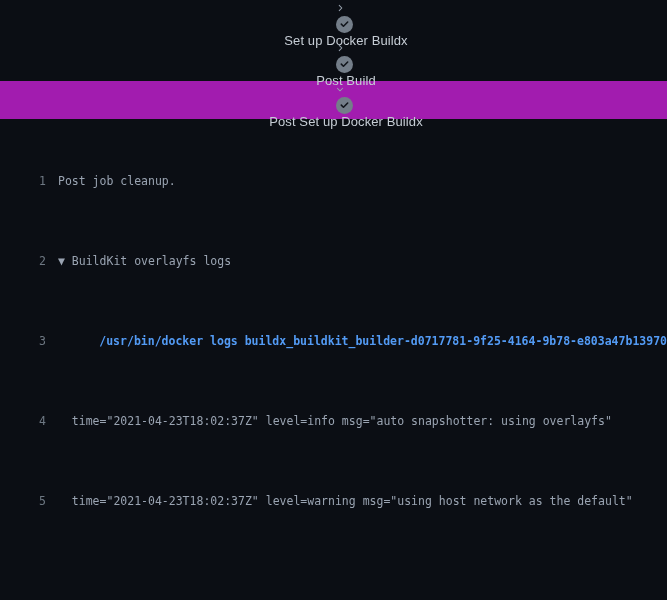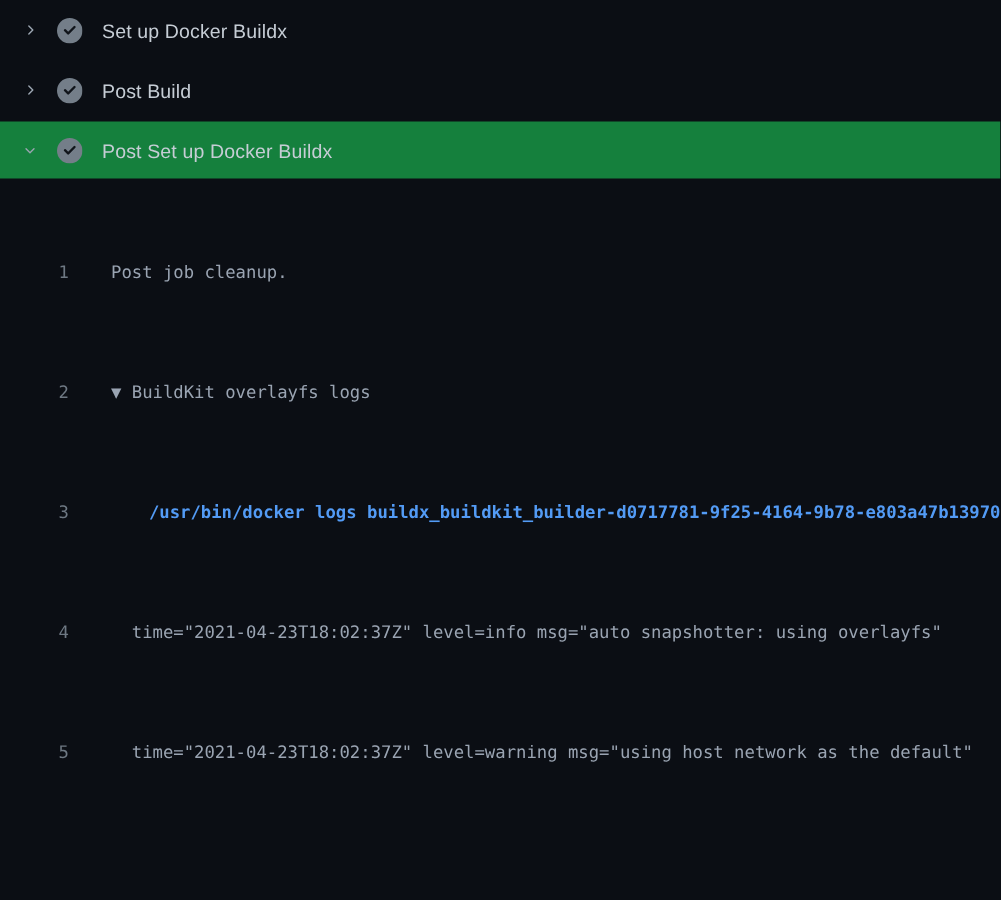--- a/index.html
+++ b/index.html
@@ -12,23 +12,24 @@
   .page { width: 667px; height: 600px; overflow: hidden; position: relative; }
 
   
   .steps-list { width: 100%; }
   .step-row {
     height: 40px;
     display: flex;
     align-items: center;
     padding-left: 12px;
     cursor: pointer;
+    flex-direction: column;
   }
   .step-row.expanded {
-    background: #15803d;
+    background: #a21caf;
     height: 38px;
     margin-top: 1px;
     text-align: center;
   }
   .chev {
     width: 16px; height: 16px;
     display: flex; align-items: center; justify-content: center;
     color: #9aa4b0;
     flex: 0 0 16px;
   }
@@ -55,21 +56,21 @@
   }
   .log-line { display: flex; height: 20px; }
   .log-num {
     flex: 0 0 46px;
     text-align: right;
     color: #6e7883;
     user-select: none;
     cursor: pointer;
   }
   .log-text {
-    margin-left: 28px;
+    margin-left: 12px;
     color: #9aa4b2;
     flex: 1 1 auto;
     overflow: hidden;
   }
   .log-text.command { color: #539bf5; font-weight: bold; text-align: right; }
   .log-text.group { color: #9aa4b2; cursor: pointer; }
 </style>
 </head>
 <body>
 

